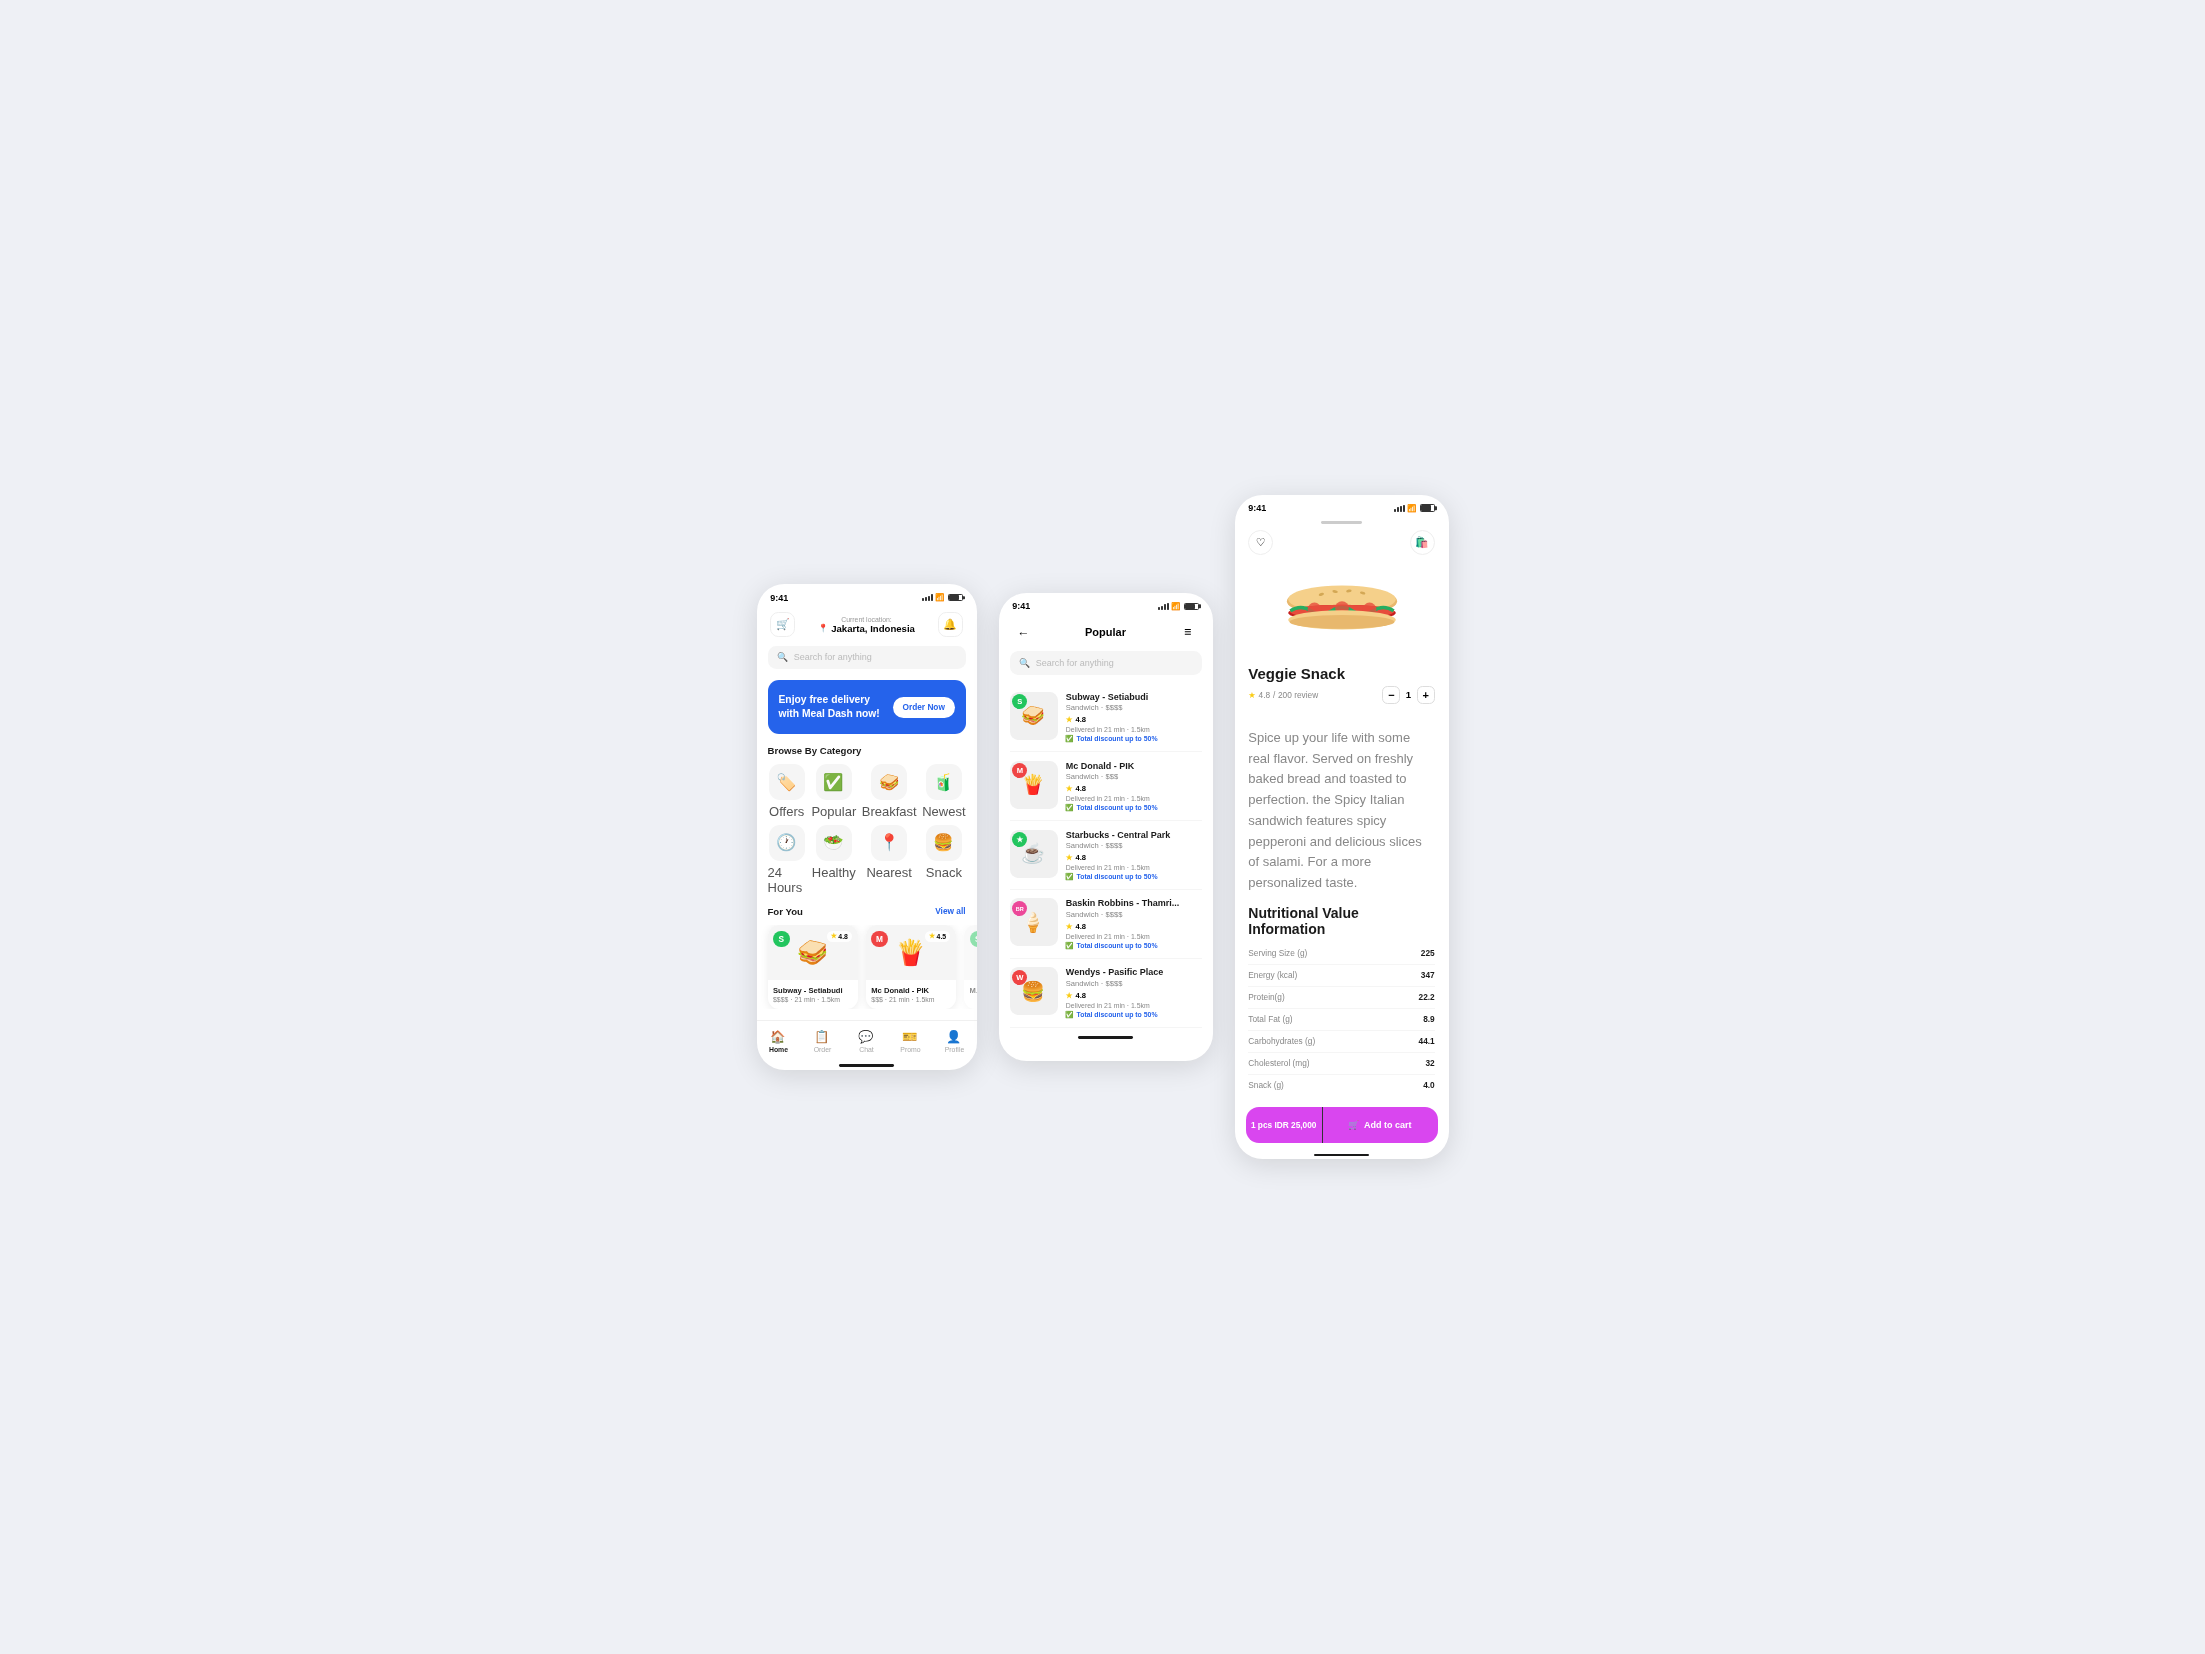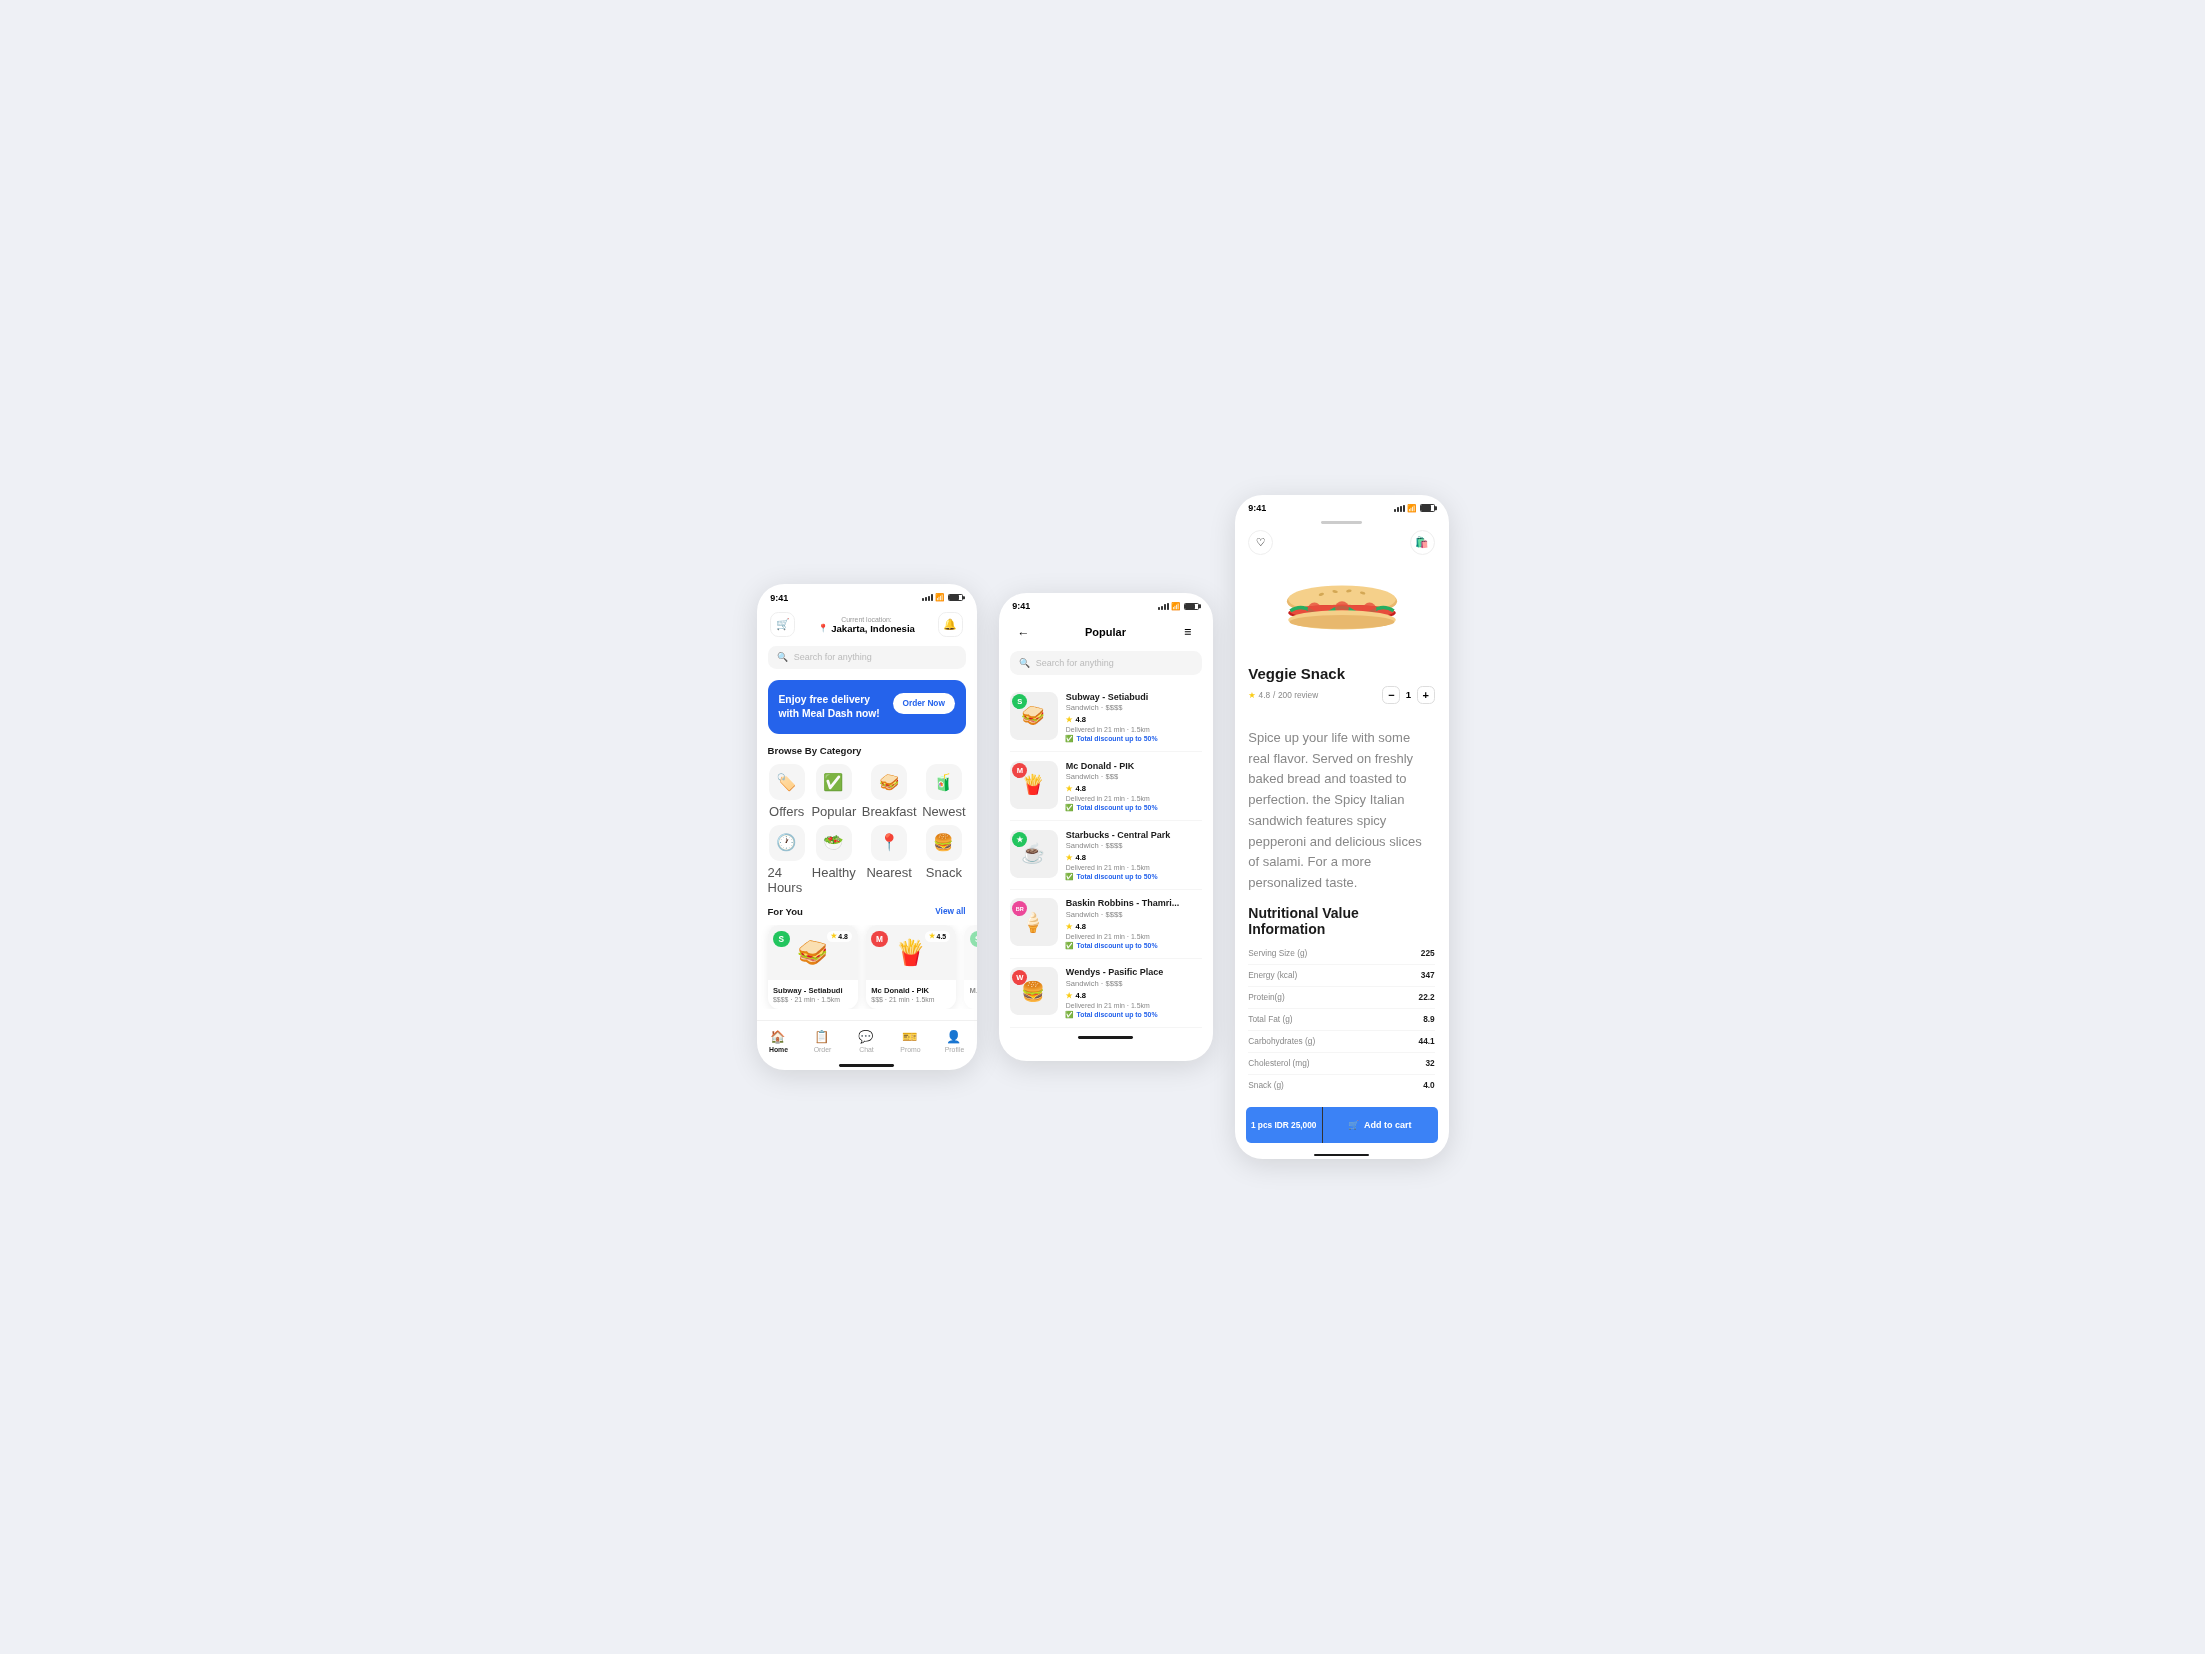--- a/index.html
+++ b/index.html
@@ -82,21 +82,21 @@
       color: #aaa;
       font-size: 9px;
     }
     .promo-banner {
       margin: 0 11px 11px;
       background: #2563eb;
       border-radius: 11px;
       padding: 12.4px 11px;
       display: flex;
       justify-content: space-between;
-      align-items: flex-start;
+      align-items: center;
       color: #fff;
     }
     .promo-text { font-size: 10.3px; font-weight: 700; line-height: 1.4; }
     .order-now-btn {
       background: #fff;
       color: #2563eb;
       border: none;
       border-radius: 13.8px;
       padding: 5.5px 9.6px;
       font-size: 8.3px;
@@ -345,22 +345,22 @@
       display: flex;
       justify-content: space-between;
       padding: 5.5px 0;
       border-bottom: 0.7px solid #f5f5f5;
       font-size: 8.3px;
     }
     .nutrition-label { color: #888; }
     .nutrition-value { font-weight: 600; color: #1a1a1a; }
     .add-to-cart-bar {
       margin: 11px;
-      background: #3b82f6;
-      border-radius: 5px;
+      background: #d946ef;
+      border-radius: 13px;
       display: flex;
       overflow: hidden;
       height: 36px;
     }
     .cart-price {
       flex: 1;
       display: flex;
       align-items: center;
       justify-content: center;
       color: #fff;

